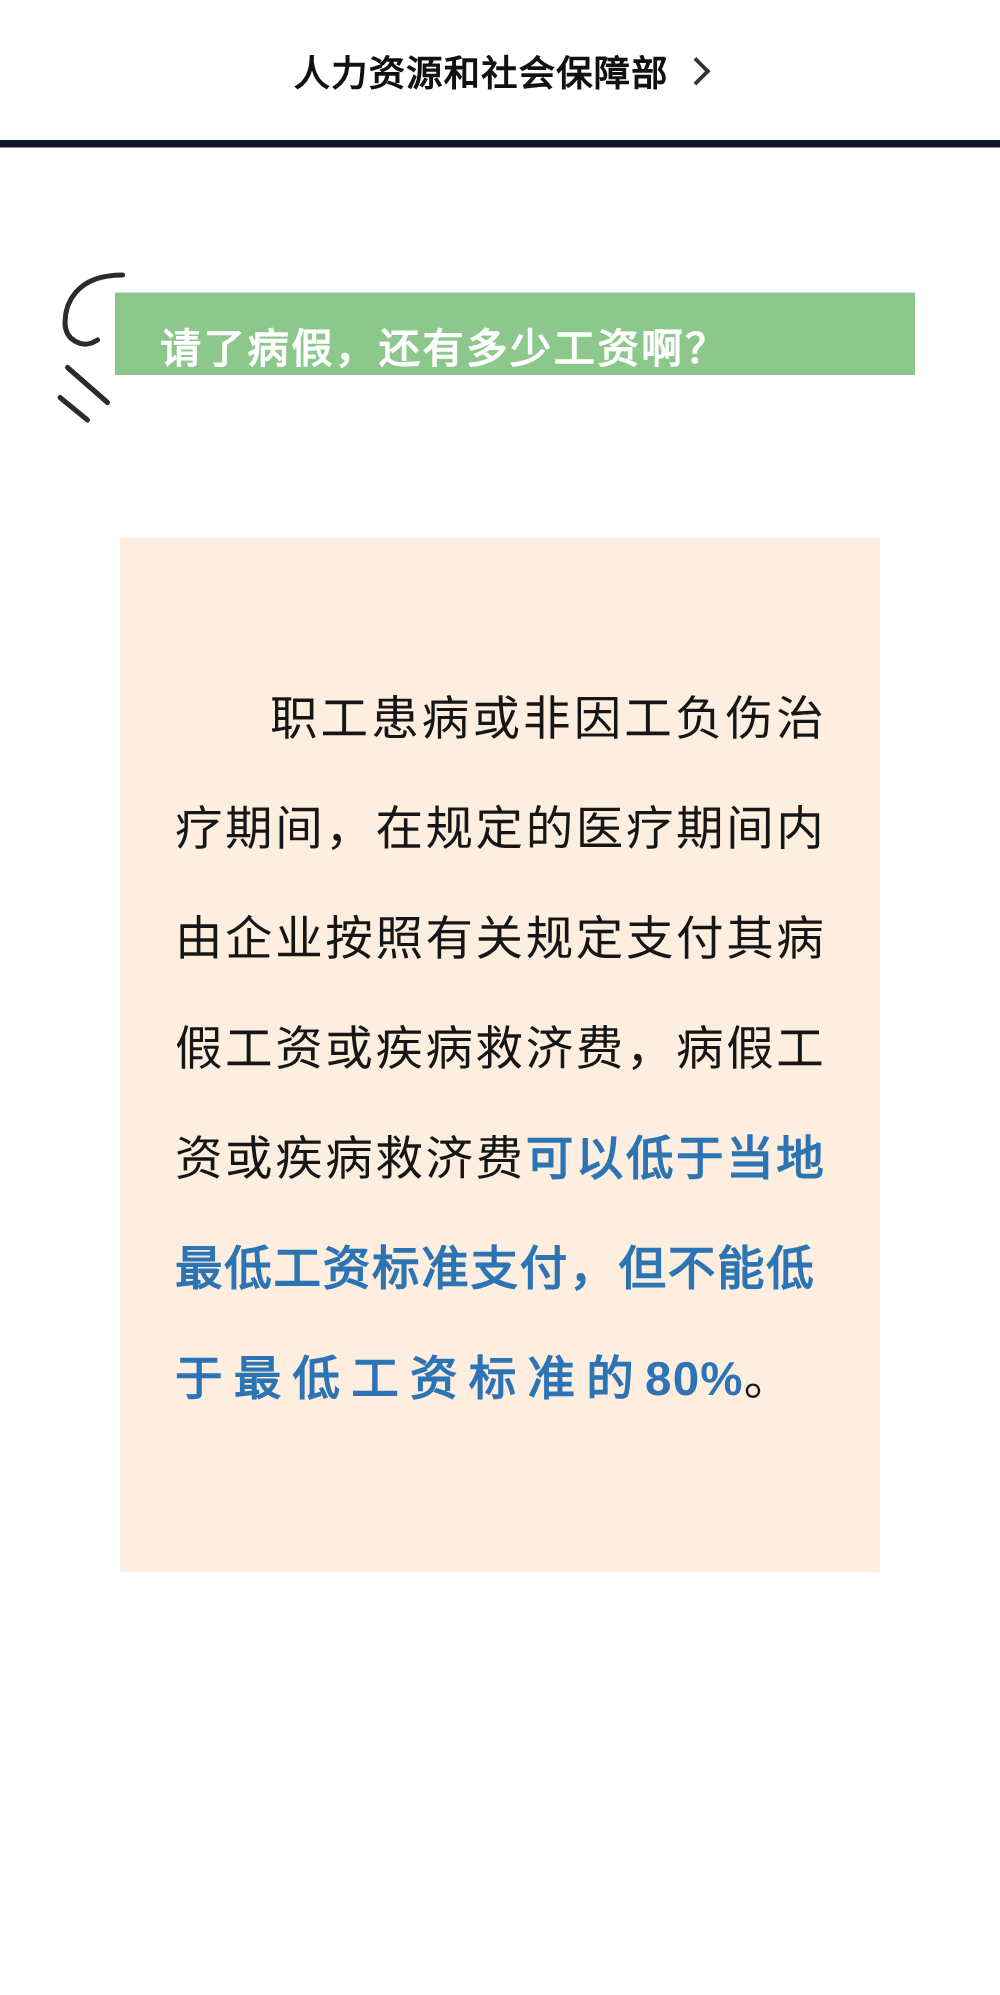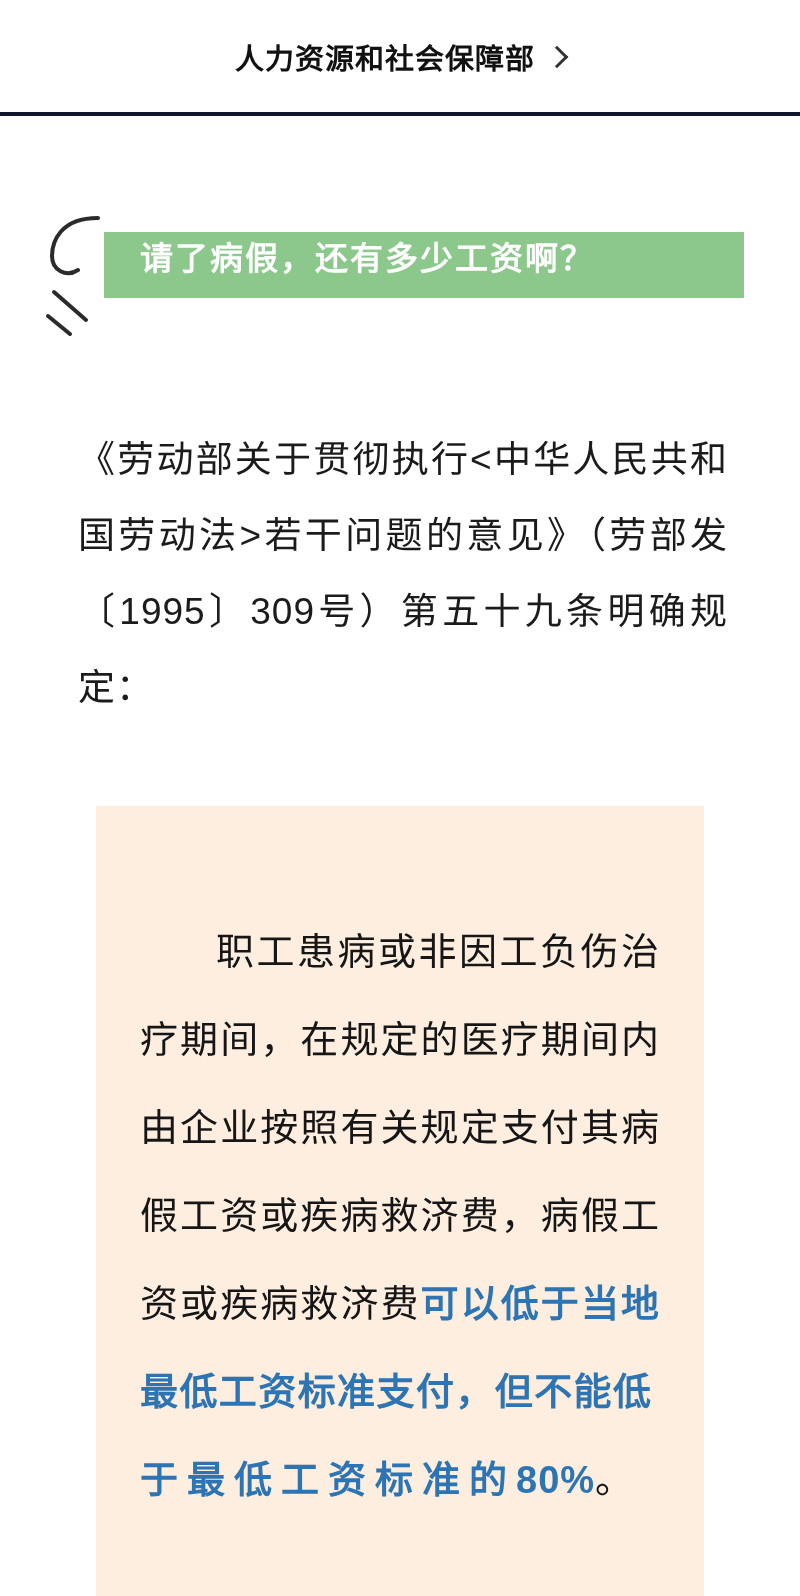--- a/index.html
+++ b/index.html
@@ -22,21 +22,21 @@
     overflow: hidden;
   }
 
   
   .source-bar {
     height: 112px;
     display: flex;
     align-items: center;
     justify-content: center;
     background: #ffffff;
-    border-bottom: 4px solid #0f172a;
+    border-bottom: 6px solid #0f172a;
   }
   .source-link {
     display: inline-flex;
     align-items: center;
     gap: 14px;
     font-size: 29px;
     font-weight: 700;
     letter-spacing: 1px;
     color: #111111;
     cursor: pointer;
@@ -61,27 +61,27 @@
   .deco-bracket {
     position: absolute;
     left: 40px;
     top: 0;
     width: 78px;
     height: 140px;
     pointer-events: none;
   }
   .headline-pill {
     position: absolute;
-    left: 104px;
+    left: 92px;
     top: 24px;
     width: 640px;
     height: 66px;
     background: #8cc78c;
     display: flex;
-    align-items: flex-start;
+    align-items: flex-end;
   }
   .headline-text {
     font-size: 33px;
     font-weight: 700;
     color: #ffffff;
     letter-spacing: 2px;
     padding-left: 36px;
   }
 
   
@@ -137,19 +137,18 @@
     <svg class="deco-bracket" viewBox="0 0 78 140">
       <path d="M58 10 C20 10 12 34 12 48 C12 62 26 70 38 62" fill="none" stroke="#2b2b2b" stroke-width="4" stroke-linecap="round"></path>
       <line x1="14" y1="84" x2="46" y2="112" stroke="#2b2b2b" stroke-width="4" stroke-linecap="round"></line>
       <line x1="8" y1="108" x2="30" y2="126" stroke="#2b2b2b" stroke-width="4" stroke-linecap="round"></line>
     </svg>
     <div class="headline-pill">
       <span class="headline-text">请了病假，还有多少工资啊？</span>
     </div>
   </div>
 
-  <p class="intro">《劳动部关于贯彻执行&lt;中华人民共和国劳动法&gt;若干问题的意见》（劳部发〔1995〕309号）第五十九条明确规定：</p>
 
   <div class="quote-card">
     <p class="quote-text"><span>职工患病或非因工负伤治疗期间，在规定的医疗期间内由企业按照有关规定支付其病假工资或疾病救济费，病假工资或疾病救济费</span><span class="hl">可以低于当地最低工资标准支付，但不能</span><span class="hl-sp">低于最低工资标准的</span><span class="hl">80%</span><span>。</span></p>
   </div>
 
 </div>
 
 </body></html>

